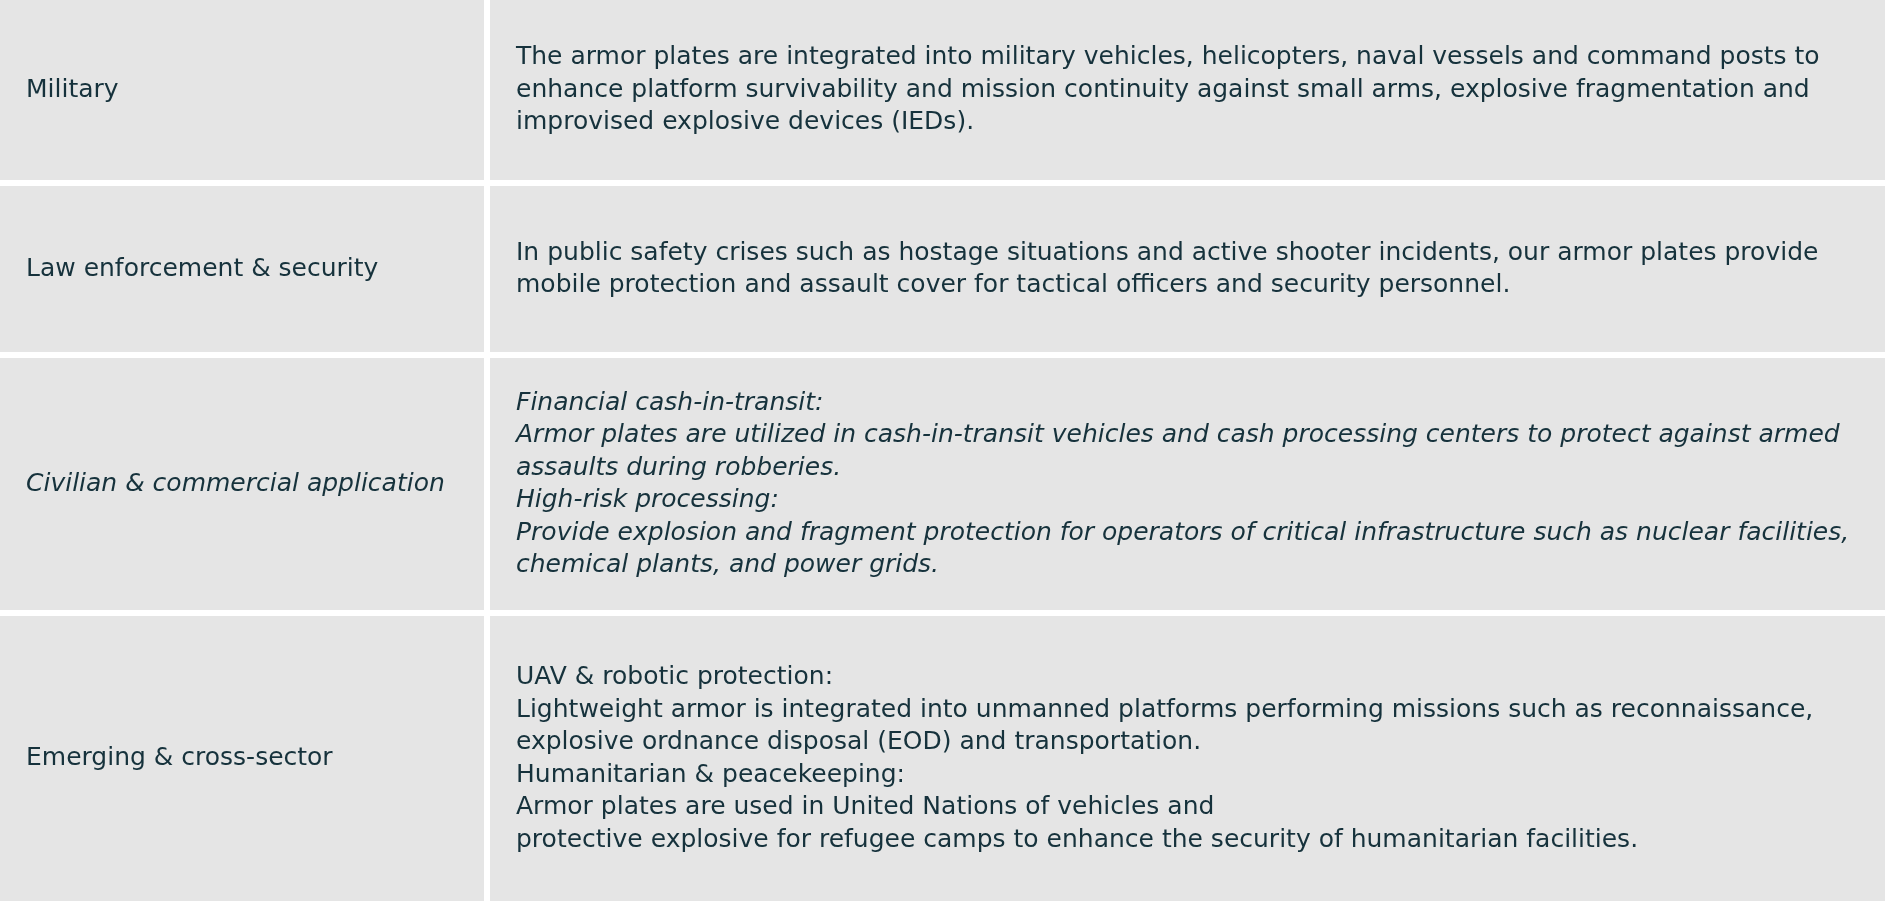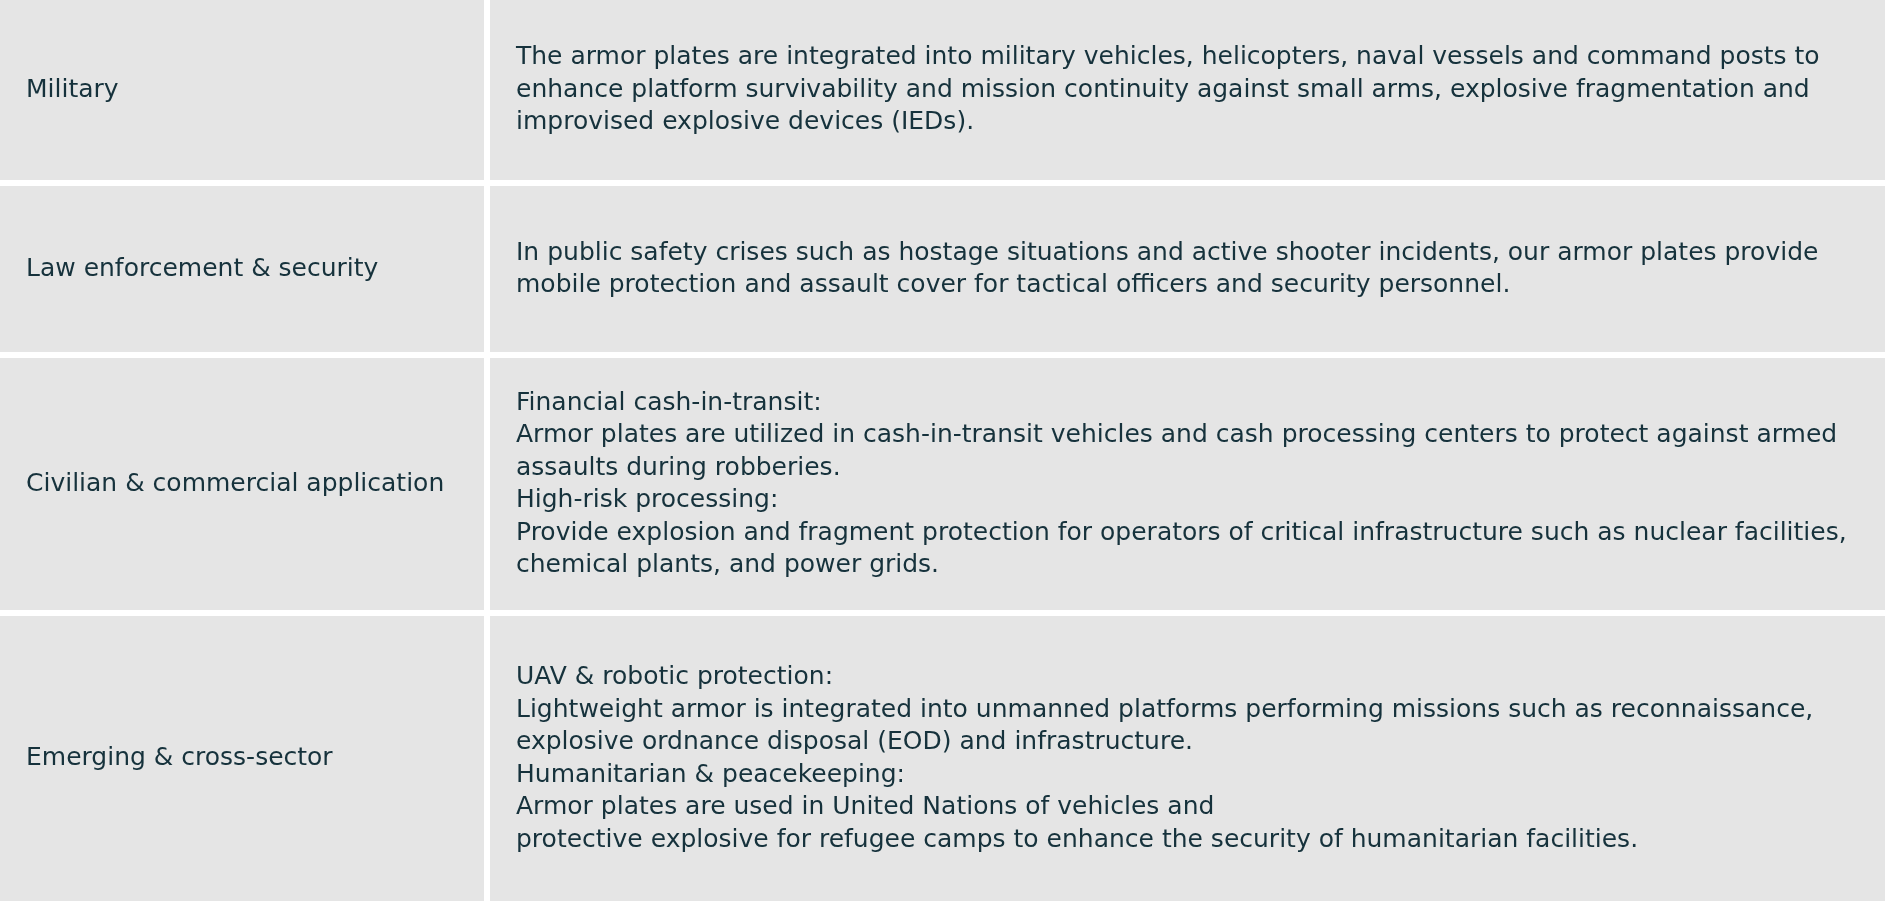--- a/index.html
+++ b/index.html
@@ -52,21 +52,21 @@
     display: block;
     white-space: pre-wrap;
   }
   .cat-text {
     display: block;
     white-space: pre-wrap;
   }
   
   tr.row-0 td { height: 186px; }
   tr.row-1 td { height: 172px; }
-  tr.row-2 td { height: 258px; }
+  tr.row-2 td { height: 258px; font-style: italic; }
   tr.row-3 td { height: 285px; }
 </style>
 </head>
 <body>
 
 <div class="table-wrap">
   <table class="app-table">
     <tbody>
       <tr class="row-0">
         <td class="cell-category">
@@ -94,21 +94,21 @@
           <span class="desc-line">High-risk processing:</span>
           <span class="desc-line">Provide explosion and fragment protection for operators of critical infrastructure such as nuclear facilities, chemical plants, and power grids.</span>
         </td>
       </tr>
       <tr class="row-3">
         <td class="cell-category">
           <span class="cat-text">Emerging &amp; cross-sector</span>
         </td>
         <td class="cell-desc">
           <span class="desc-line">UAV &amp; robotic protection:</span>
-          <span class="desc-line">Lightweight armor is integrated into unmanned platforms performing missions such as reconnaissance, explosive ordnance disposal (EOD) and infrastructure.</span>
+          <span class="desc-line">Lightweight armor is integrated into unmanned platforms performing missions such as reconnaissance, explosive ordnance disposal (EOD) and transportation.</span>
           <span class="desc-line">Humanitarian &amp; peacekeeping:</span>
           <span class="desc-line">Armor plates are used in United Nations of vehicles and</span>
           <span class="desc-line">protective explosive for refugee camps to enhance the security of humanitarian facilities.</span>
         </td>
       </tr>
     </tbody>
   </table>
 </div>
 
 </body></html>

